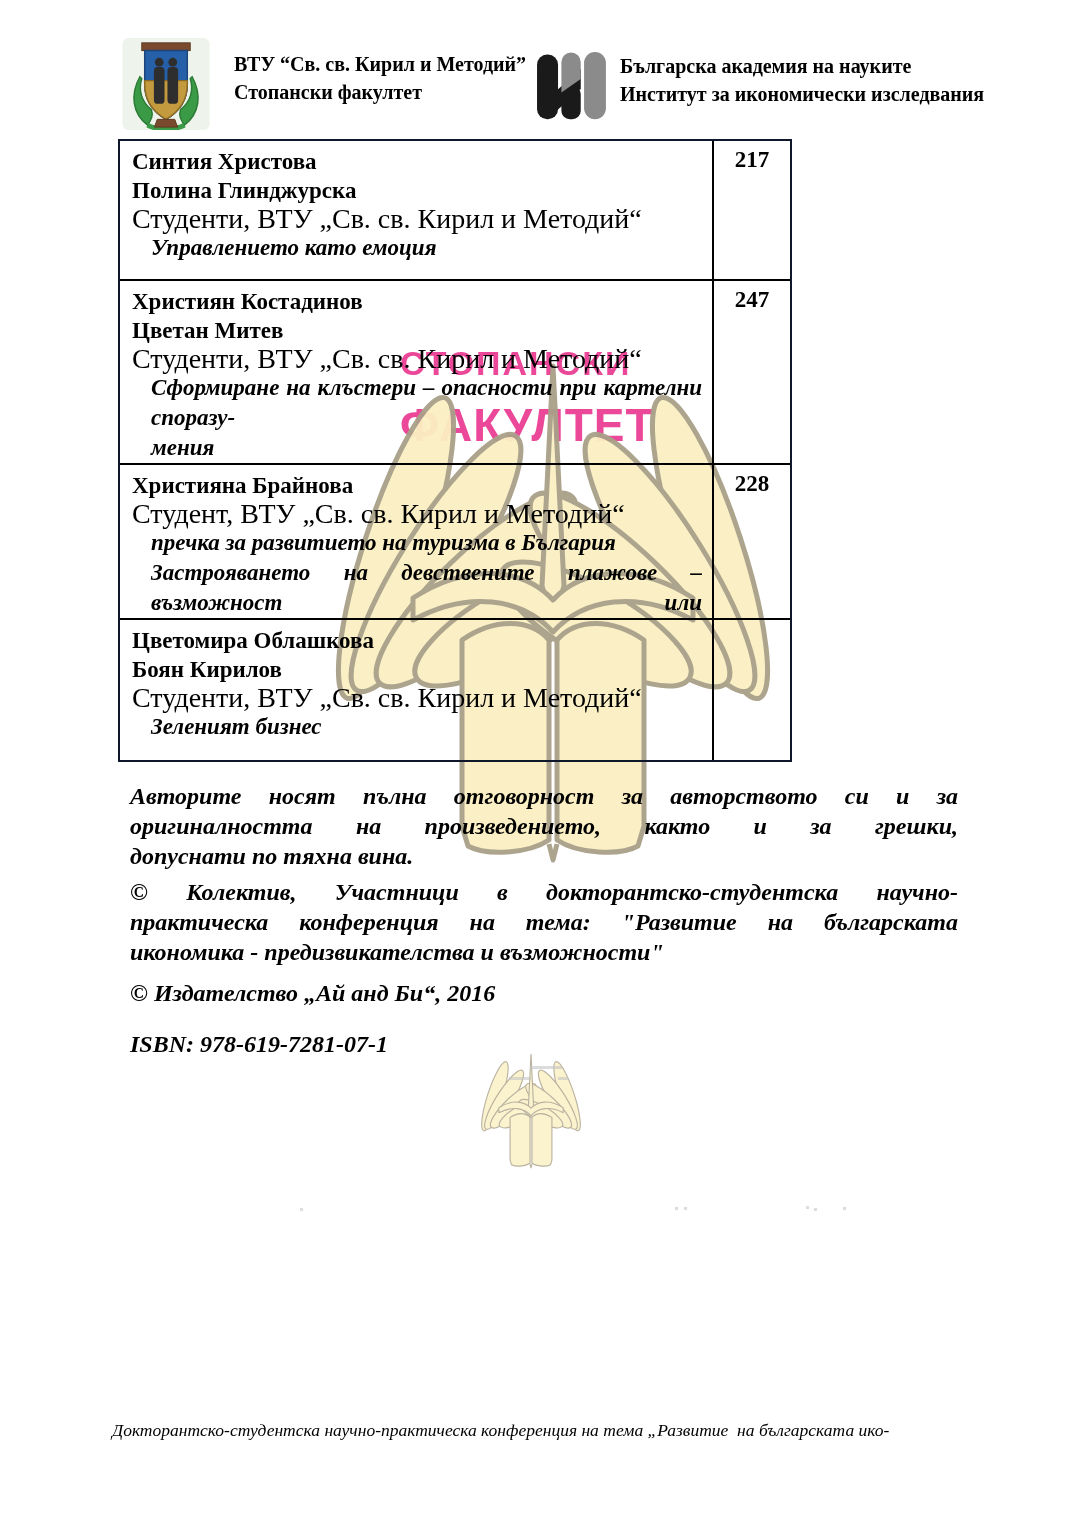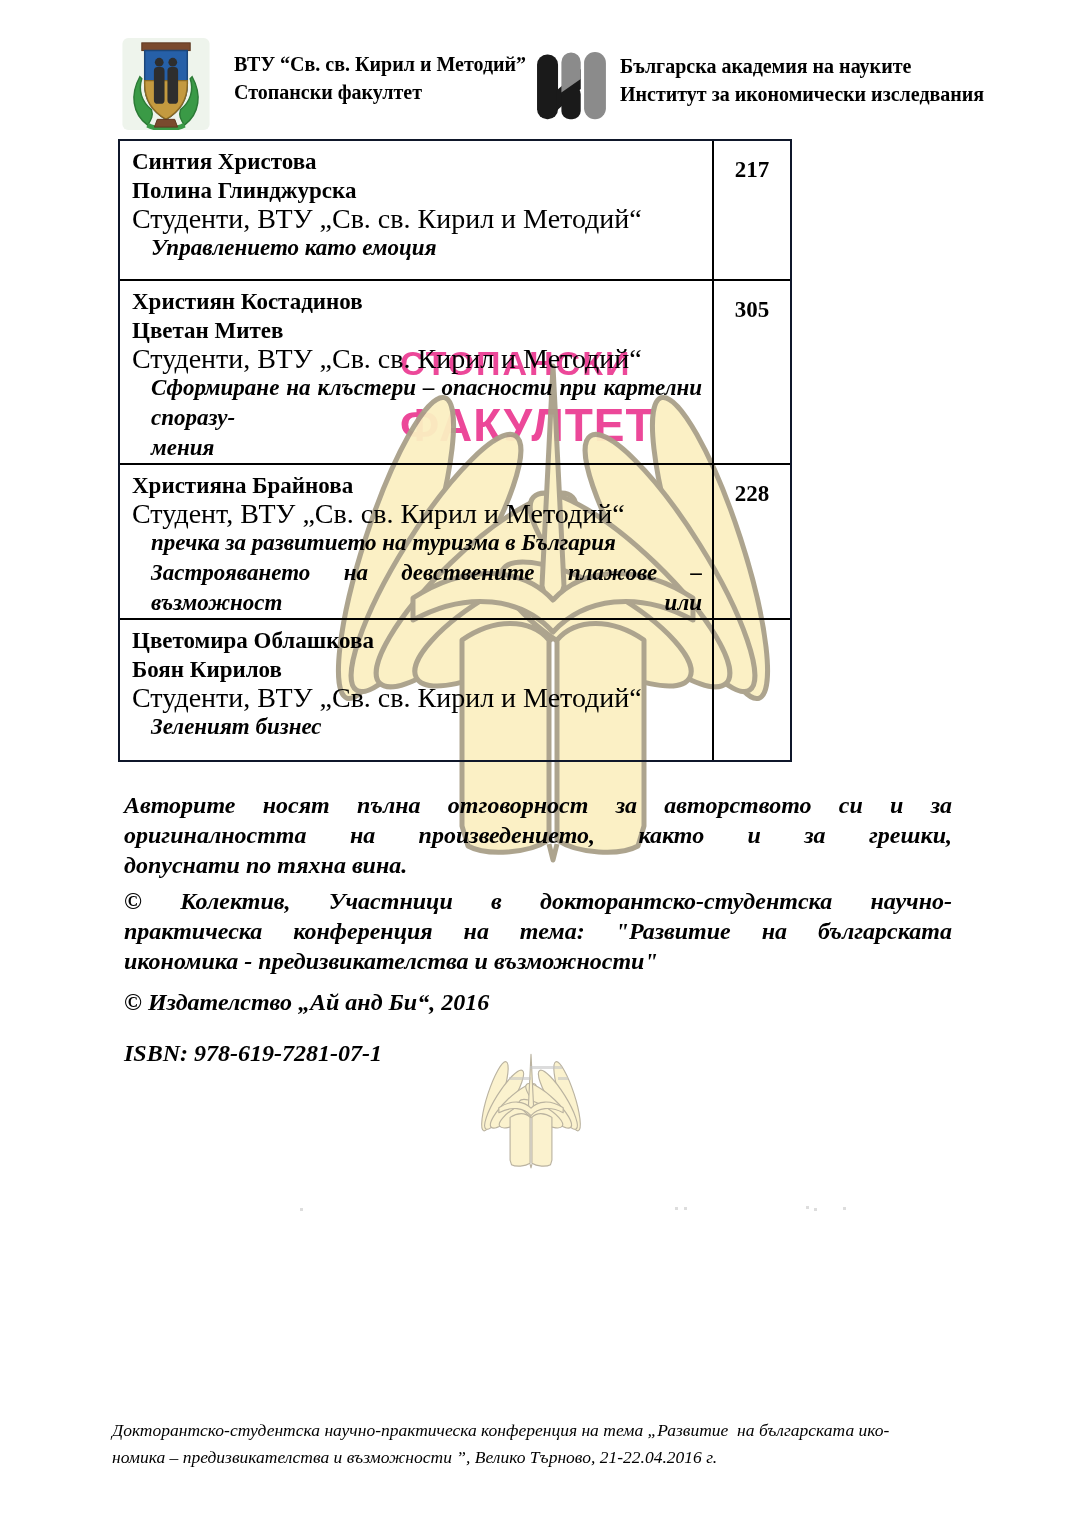--- a/index.html
+++ b/index.html
@@ -26,24 +26,24 @@
   .toc-row{display:grid;grid-template-columns:1fr 76px;border-top:2px solid #000;}
   .toc-row:first-child{border-top:none;}
   .toc-row:nth-child(1){min-height:138px;}
   .toc-row:nth-child(2){min-height:164px;}
   .toc-row:nth-child(3){min-height:134px;}
   .toc-row:nth-child(4){min-height:140px;}
   .toc-main{padding:6px 10px 0 12px;border-right:2px solid #000;}
   .author{font-weight:bold;font-size:23px;line-height:29px;}
   .affiliation{font-size:28px;line-height:28px;}
   .title-line{font-weight:bold;font-style:italic;font-size:23px;line-height:30px;margin-left:19px;}
-  .toc-page{font-weight:bold;font-size:23px;text-align:center;padding-top:16px;}
+  .toc-page{font-weight:bold;font-size:23px;text-align:center;padding-top:6px;}
   .stretch{text-align:justify;text-align-last:justify;-moz-text-align-last:justify;}
   
-  .block{position:absolute;left:124px;width:828px;z-index:1;margin-top:9px;}
+  .block{position:absolute;left:130px;width:828px;z-index:1;}
   .para-line{font-weight:bold;font-style:italic;font-size:24px;line-height:30px;}
   .disclaimer{top:781px;}
   .collective{top:877px;}
   .publisher{top:978px;}
   .isbn{top:1029px;}
   
   .footer{position:absolute;left:112px;top:1417px;width:880px;
           font-style:italic;font-size:17.5px;line-height:27px;z-index:1;}
   .footer-line{white-space:pre-wrap;}
 </style>
@@ -150,21 +150,21 @@
         <div class="toc-page">217</div>
       </div>
       <div class="toc-row">
         <div class="toc-main">
           <div class="author">Християн Костадинов</div>
           <div class="author">Цветан Митев</div>
           <div class="affiliation">Студенти, ВТУ „Св. св. Кирил и Методий“</div>
           <div class="title-line stretch">Сформиране на клъстери – опасности при картелни споразу-</div>
           <div class="title-line">мения</div>
         </div>
-        <div class="toc-page">305</div>
+        <div class="toc-page">247</div>
       </div>
       <div class="toc-row">
         <div class="toc-main">
           <div class="author">Християна Брайнова</div>
           <div class="affiliation">Студент, ВТУ „Св. св. Кирил и Методий“</div>
           <div class="title-line">пречка за развитието на туризма в България</div>
           <div class="title-line stretch">Застрояването на девствените плажове – възможност или</div>
         </div>
         <div class="toc-page">228</div>
       </div>
@@ -190,16 +190,15 @@
     </div>
   <div class="block publisher">
     <div class="para-line">© Издателство „Ай анд Би“, 2016</div>
   </div>
   <div class="block isbn">
     <div class="para-line">ISBN: 978-619-7281-07-1</div>
   </div>
 
   <div class="footer" id="footer">
       <div class="footer-line">Докторантско-студентска научно-практическа конференция на тема „Развитие  на българската ико-</div>
-      <div class="footer-line">номика – предизвикателства и възможности ”, Велико Търново, 21-22.04.2016 г.</div>
     </div>
 
 </div>
 
 </body></html>

